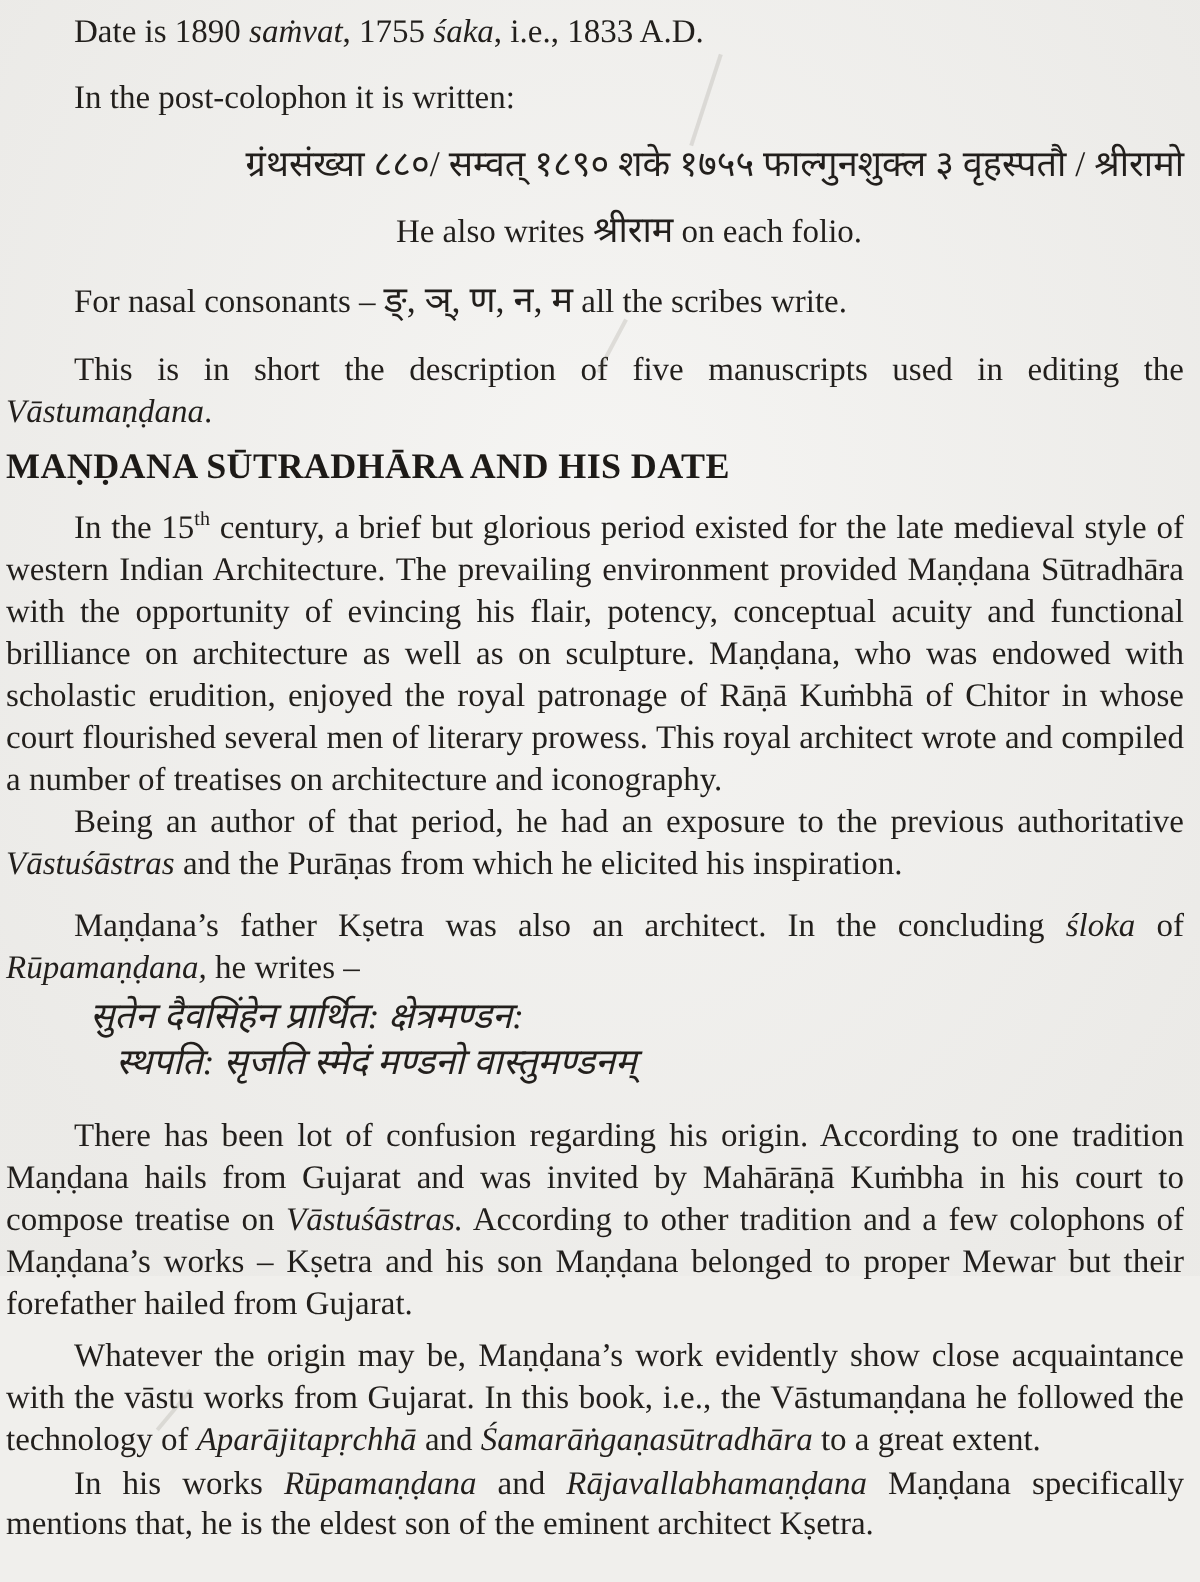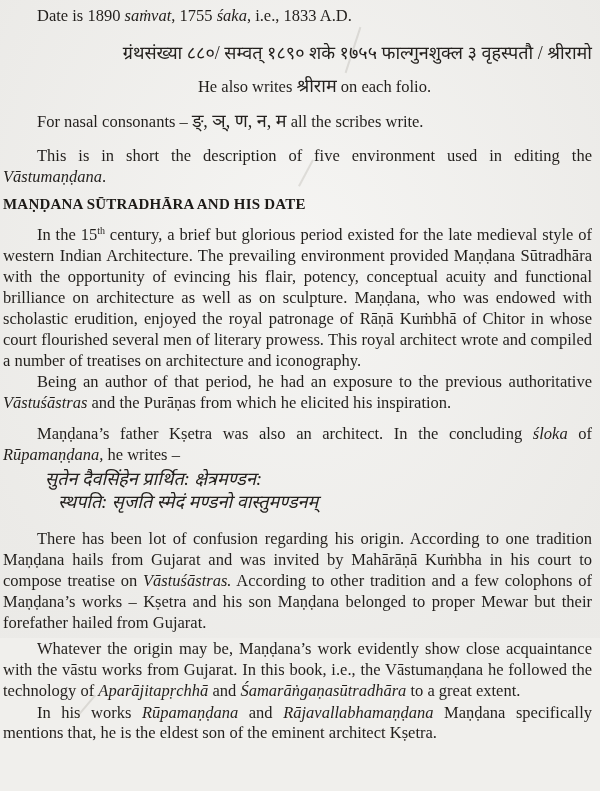--- a/index.html
+++ b/index.html
@@ -38,21 +38,21 @@
   .single {
     text-align: left;
   }
   .dev {
     font-size: 21px;
     line-height: 29px;
     text-align: right;
     font-weight: 500;
   }
   .heading {
-    font-size: 15px;
+    font-size: 18px;
     line-height: 23px;
     font-weight: bold;
     letter-spacing: 0.2px;
     text-align: left;
     color: #1d1a17;
   }
   .verse {
     font-size: 18px;
     line-height: 23px;
     text-align: left;
@@ -76,24 +76,25 @@
   #scratch-1 { left: 352px; top: 26px; width: 2px; height: 48px; transform: rotate(18deg); }
   #scratch-2 { left: 305px; top: 158px; width: 2px; height: 30px; transform: rotate(28deg); }
   #scratch-3 { left: 86px;  top: 692px; width: 2px; height: 26px; transform: rotate(40deg); }
 </style>
 </head>
 <body>
 
 <div class="page">
   <div id="doc">
       <p class="block para single" style="text-indent: 34px; margin-bottom: 12px;"><span>Date is 1890 </span><span class="it">saṁvat</span><span>, 1755 </span><span class="it">śaka</span><span>, i.e., 1833 A.D.</span></p>
+      <p class="block para single" style="text-indent: 34px; margin-bottom: 8px;"><span>In the post-colophon it is written:</span></p>
       <p class="block dev" style="text-indent: 34px; margin-bottom: 7px;"><span class="devrun">ग्रंथसंख्या ८८०/ सम्वत् १८९० शके १७५५ फाल्गुनशुक्ल ३ वृहस्पतौ / श्रीरामो</span></p>
       <p class="block para single" style="text-indent: 34px; margin-bottom: 12px; line-height: 22px; text-align: center;"><span>He also writes </span><span class="devrun">श्रीराम</span><span> on each folio.</span></p>
       <p class="block para single" style="text-indent: 34px; margin-bottom: 12px; line-height: 22px;"><span>For nasal consonants – </span><span class="devrun">ङ्, ञ्, ण, न, म</span><span> all the scribes write.</span></p>
-      <p class="block para" style="text-indent: 34px; margin-bottom: 6px;"><span>This is in short the description of five environment used in editing the </span><span class="it">Vāstumaṇḍana</span><span>.</span></p>
+      <p class="block para" style="text-indent: 34px; margin-bottom: 6px;"><span>This is in short the description of five manuscripts used in editing the </span><span class="it">Vāstumaṇḍana</span><span>.</span></p>
       <h2 class="block heading" style="text-indent: 0px; margin-bottom: 8px;"><span>MAṆḌANA SŪTRADHĀRA AND HIS DATE</span></h2>
       <p class="block para" style="text-indent: 34px; margin-bottom: 0px;"><span>In the 15</span><span class="sup">th</span><span> century, a brief but glorious period existed for the late medieval style of western Indian Architecture. The prevailing environment provided Maṇḍana Sūtradhāra with the opportunity of evincing his flair, potency, conceptual acuity and functional brilliance on architecture as well as on sculpture. Maṇḍana, who was endowed with scholastic erudition, enjoyed the royal patronage of Rāṇā Kuṁbhā of Chitor in whose court flourished several men of literary prowess. This royal architect wrote and compiled a number of treatises on architecture and iconography.</span></p>
       <p class="block para" style="text-indent: 34px; margin-bottom: 10px;"><span>Being an author of that period, he had an exposure to the previous authoritative </span><span class="it">Vāstuśāstras</span><span> and the Purāṇas from which he elicited his inspiration.</span></p>
       <p class="block para" style="text-indent: 34px; margin-bottom: 3px;"><span>Maṇḍana’s father Kṣetra was also an architect. In the concluding </span><span class="it">śloka</span><span> of </span><span class="it">Rūpamaṇḍana,</span><span> he writes –</span></p>
       <p class="block verse" style="text-indent: 42px; margin-bottom: 0px;"><span class="devrun">सुतेन दैवसिंहेन प्रार्थित: क्षेत्रमण्डन:</span></p>
       <p class="block verse" style="text-indent: 55px; margin-bottom: 14px;"><span class="devrun">स्थपति: सृजति स्मेदं मण्डनो वास्तुमण्डनम्</span></p>
       <p class="block para" style="text-indent: 34px; margin-bottom: 5px;"><span>There has been lot of confusion regarding his origin. According to one tradition Maṇḍana hails from Gujarat and was invited by Mahārāṇā Kuṁbha in his court to compose treatise on </span><span class="it">Vāstuśāstras.</span><span> According to other tradition and a few colophons of Maṇḍana’s works – Kṣetra and his son Maṇḍana belonged to proper Mewar but their forefather hailed from Gujarat.</span></p>
       <p class="block para" style="text-indent: 34px; margin-bottom: 2px;"><span>Whatever the origin may be, Maṇḍana’s work evidently show close acquaintance with the vāstu works from Gujarat. In this book, i.e., the Vāstumaṇḍana he followed the technology of </span><span class="it">Aparājitapṛchhā</span><span> and </span><span class="it">Śamarāṅgaṇasūtradhāra</span><span> to a great extent.</span></p>
       <p class="block para" style="text-indent: 34px; margin-bottom: 0px; line-height: 20px;"><span>In his works </span><span class="it">Rūpamaṇḍana</span><span> and </span><span class="it">Rājavallabhamaṇḍana</span><span> Maṇḍana specifically mentions that, he is the eldest son of the eminent architect Kṣetra.</span></p>
     </div>

